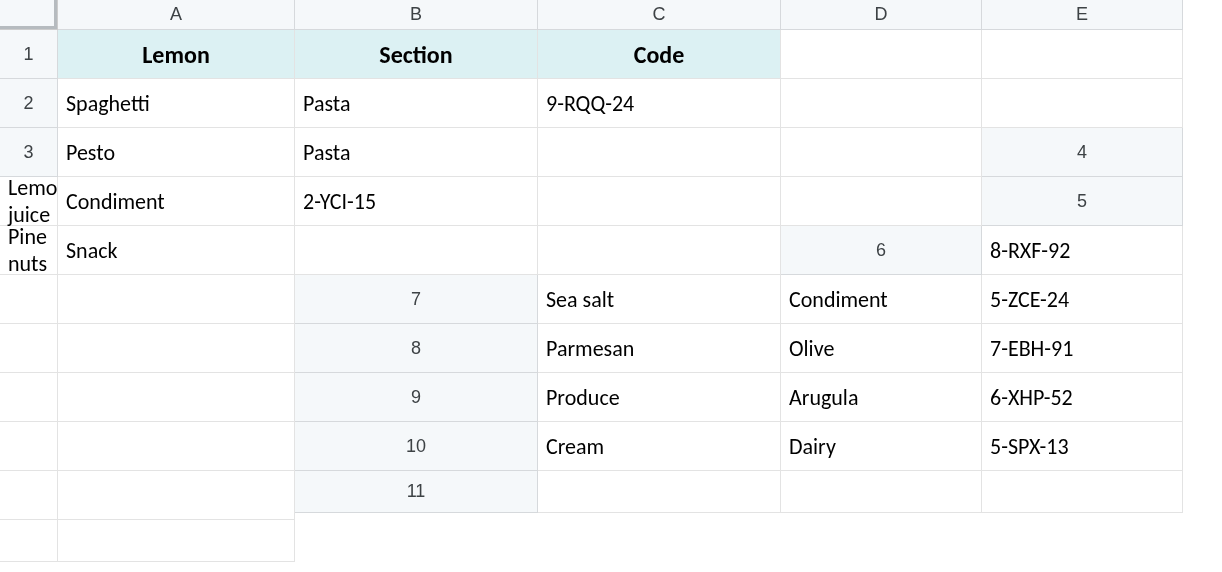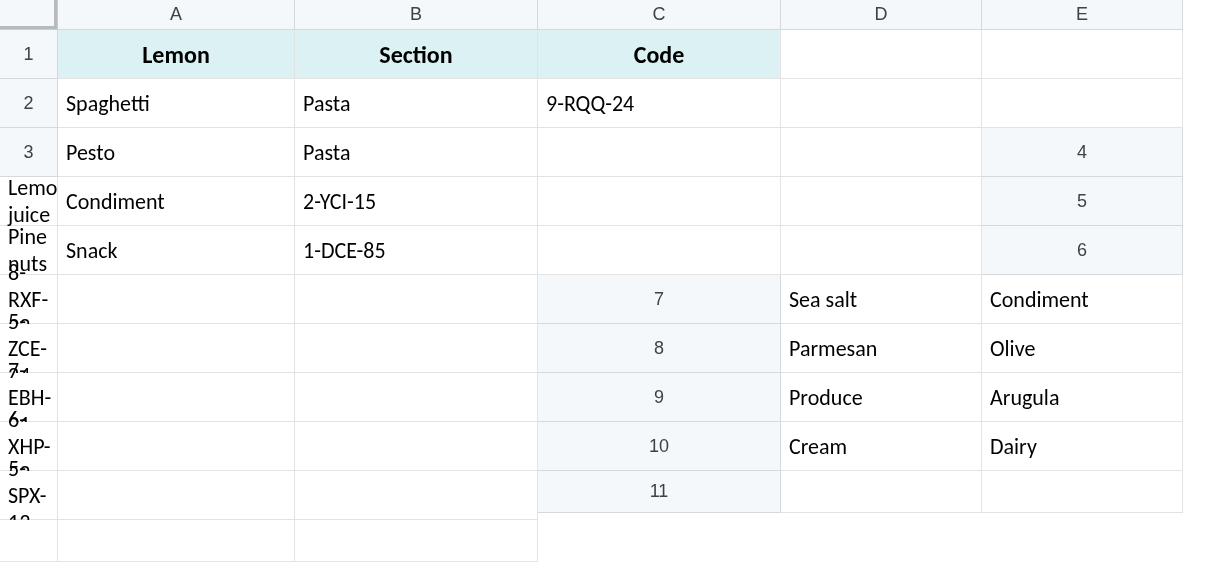--- a/index.html
+++ b/index.html
@@ -106,21 +106,20 @@
   <div class="rowhdr row-d">4</div>
   <div class="cell row-d">Lemon juice</div>
   <div class="cell row-d">Condiment</div>
   <div class="cell row-d">2-YCI-15</div>
   <div class="cell row-d"></div>
   <div class="cell row-d"></div>
 
   <div class="rowhdr row-d">5</div>
   <div class="cell row-d">Pine nuts</div>
   <div class="cell row-d">Snack</div>
-  <div class="cell row-d">1-DCE-85</div>
   <div class="cell row-d"></div>
   <div class="cell row-d"></div>
 
   <div class="rowhdr row-d">6</div>
   <div class="cell row-d">8-RXF-92</div>
   <div class="cell row-d"></div>
   <div class="cell row-d"></div>
 
   <div class="rowhdr row-d">7</div>
   <div class="cell row-d">Sea salt</div>

